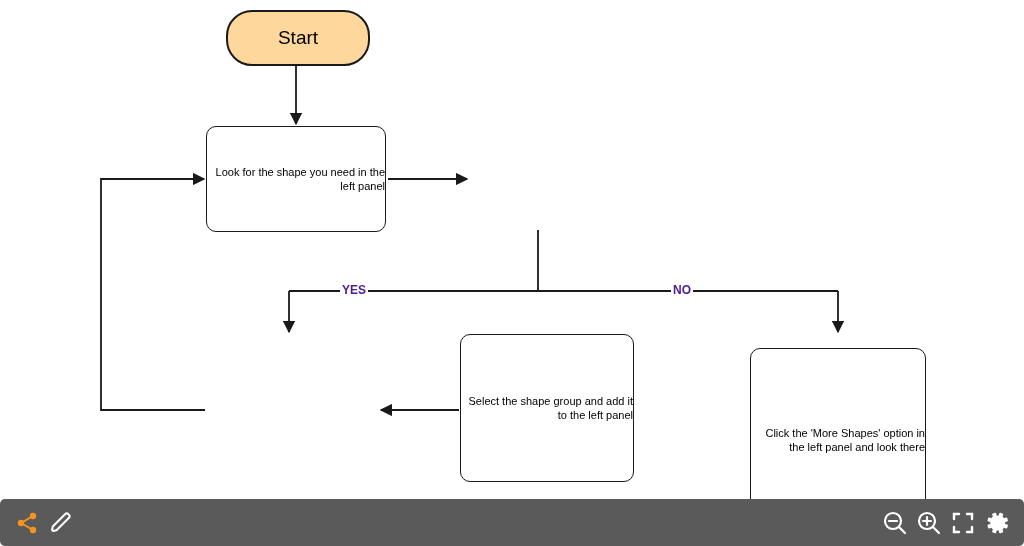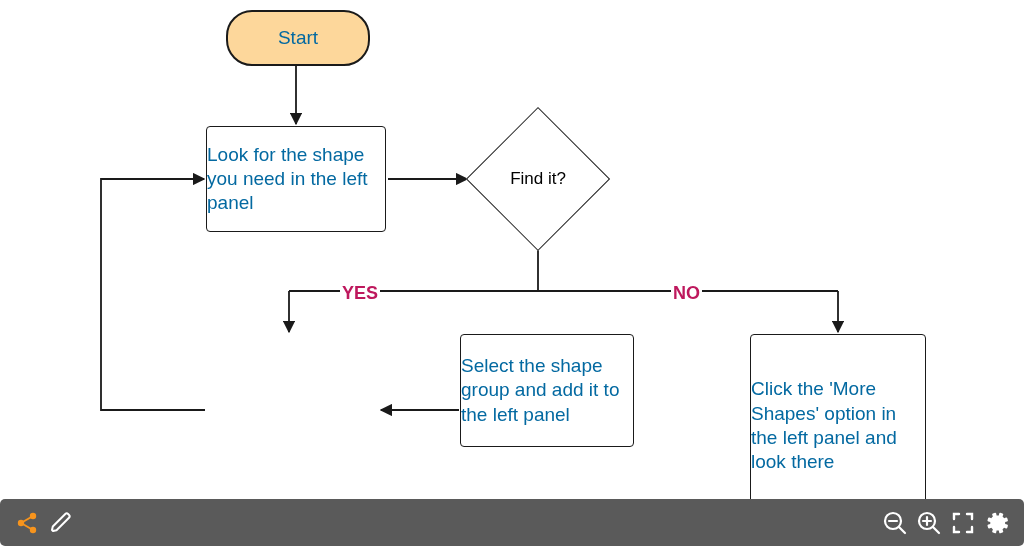--- a/index.html
+++ b/index.html
@@ -1,23 +1,23 @@
 <!DOCTYPE html>
 <html><head>
 <meta charset="utf-8">
 <style>
   html,body{margin:0;padding:0;width:1024px;height:546px;font-family:Helvetica,Arial,sans-serif;background:#fff;overflow:hidden}
   .canvas{position:absolute;left:0;top:0;width:1024px;height:499px}
-  .node{position:absolute;display:flex;align-items:center;justify-content:center;text-align:left;color:#0369a1}
+  .node{position:absolute;display:flex;align-items:center;justify-content:center;text-align:right;color:#000000}
   .start{width:140px;height:52px;border:2px solid #1a1a1a;border-radius:26px;background:#fdd79b;font-size:19px;font-weight:500}
-  .proc{border:1.8px solid #1a1a1a;border-radius:4px;background:#fff;font-size:19px;line-height:1.28;padding:0 0;box-sizing:border-box}
+  .proc{border:1.8px solid #1a1a1a;border-radius:10px;background:#fff;font-size:11px;line-height:1.28;padding:0 0;box-sizing:border-box}
   .diamond-wrap{position:absolute}
   .diamond{position:absolute;left:0;top:0;width:100%;height:100%;border:1.8px solid #1a1a1a;background:#fff;transform:rotate(45deg);box-sizing:border-box}
   .diamond-label{position:absolute;left:-20%;top:0;width:140%;height:100%;display:flex;align-items:center;justify-content:center;font-size:17px}
-  .edge-label{position:absolute;font-size:18px;font-weight:600;color:#be185d;background:#fff;padding:0 2px}
+  .edge-label{position:absolute;font-size:12px;font-weight:600;color:#4c1d95;background:#fff;padding:0 2px}
   svg.arrows{position:absolute;left:0;top:0;width:1024px;height:499px;pointer-events:none}
   .toolbar{position:absolute;left:0;right:0;bottom:0;height:47px;background:#5a5a5a;border-radius:5px;display:flex;align-items:center;padding:0 10px;box-sizing:border-box}
   .toolbar .spacer{flex:1}
   .tb-btn{width:34px;height:34px;display:flex;align-items:center;justify-content:center;cursor:pointer;color:#fff}
   .tb-btn svg{display:block}
   .share-icon circle{fill:#f7941d}
   .share-icon line{stroke:#f7941d;stroke-width:2}
 </style>
 </head>
 <body>
@@ -45,32 +45,28 @@
 
     <path d="M459 410 L381 410" stroke="#1a1a1a" stroke-width="1.8" fill="none" marker-end="url(#ah)"></path>
 
     <path d="M205 410 L101 410 L101 179 L204 179" stroke="#1a1a1a" stroke-width="1.8" fill="none" marker-end="url(#ah)"></path>
   </svg>
 
   <div class="node start" style="left:226px;top:10px">Start</div>
 
   <div class="node proc" style="left:206px;top:126px;width:180px;height:106px">Look for the shape you need in the left panel</div>
 
-  <div class="diamond-wrap" style="left:487px;top:128px;width:102px;height:102px">
-    <div class="diamond"></div>
-    <div class="diamond-label">Find it?</div>
-  </div>
 
   <span class="edge-label" style="left:340px;top:283px">YES</span>
   <span class="edge-label" style="left:671px;top:283px">NO</span>
 
 
-  <div class="node proc" style="left:460px;top:334px;width:174px;height:113px">Select the shape group and add it to the left panel</div>
+  <div class="node proc" style="left:460px;top:334px;width:174px;height:148px">Select the shape group and add it to the left panel</div>
 
-  <div class="node proc" style="left:750px;top:334px;width:176px;height:184px">Click the 'More Shapes' option in the left panel and look there</div>
+  <div class="node proc" style="left:750px;top:348px;width:176px;height:184px">Click the 'More Shapes' option in the left panel and look there</div>
 
 </div>
 
 <div class="toolbar">
   <div class="tb-btn">
     <svg class="share-icon" width="26" height="26" viewBox="0 0 26 26">
       <line x1="7" y1="13" x2="19" y2="6"></line>
         <line x1="7" y1="13" x2="19" y2="20"></line>
       <circle cx="7" cy="13" r="3.2"></circle>
         <circle cx="19" cy="6" r="3.2"></circle>

